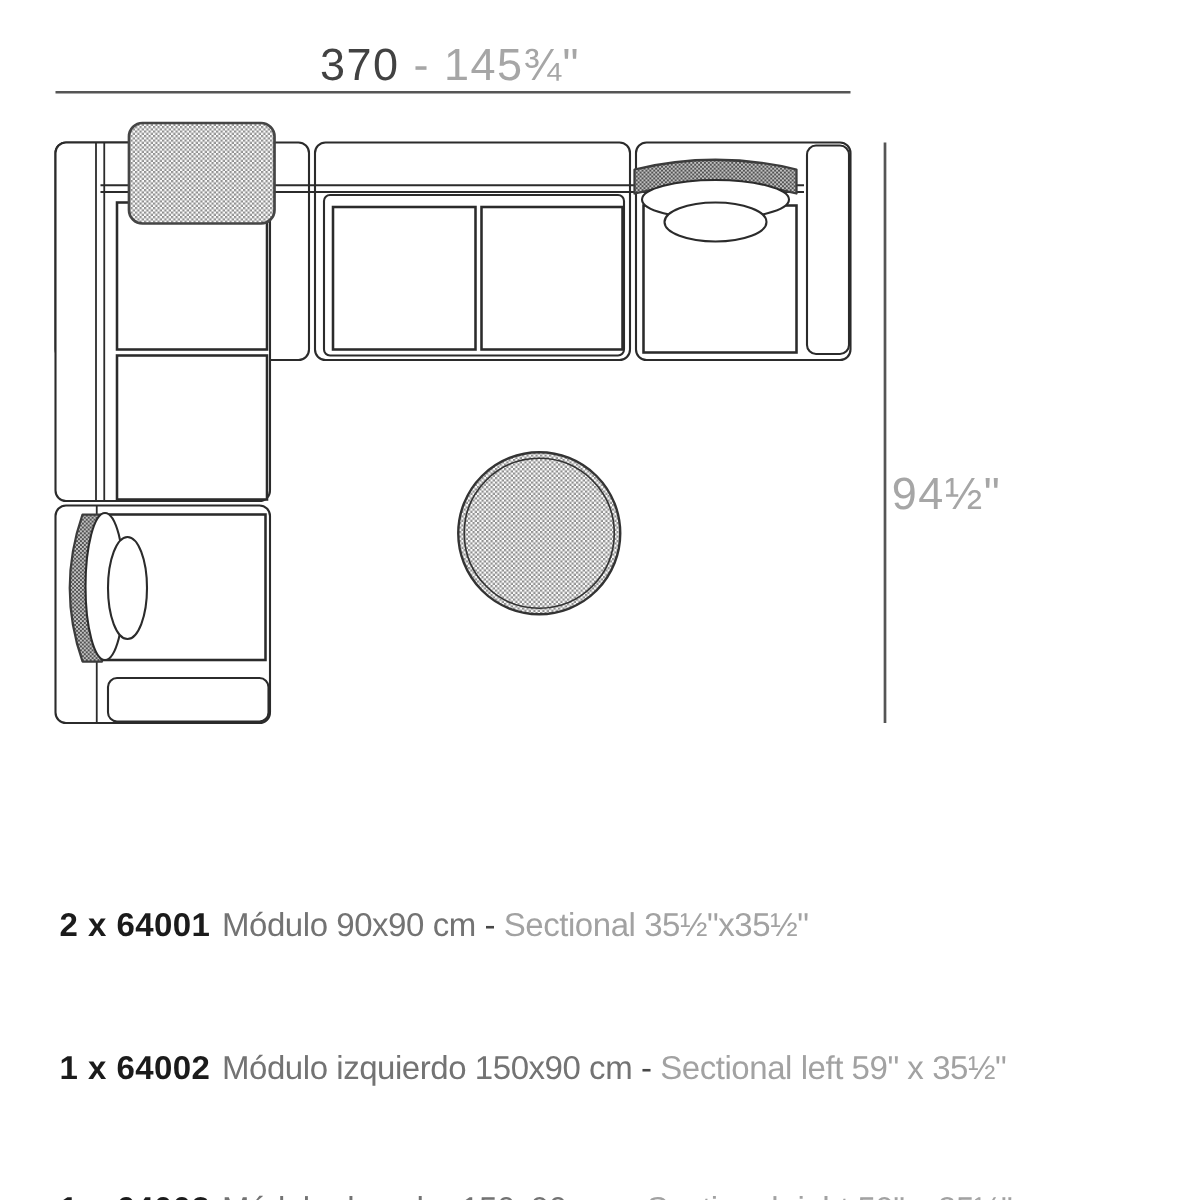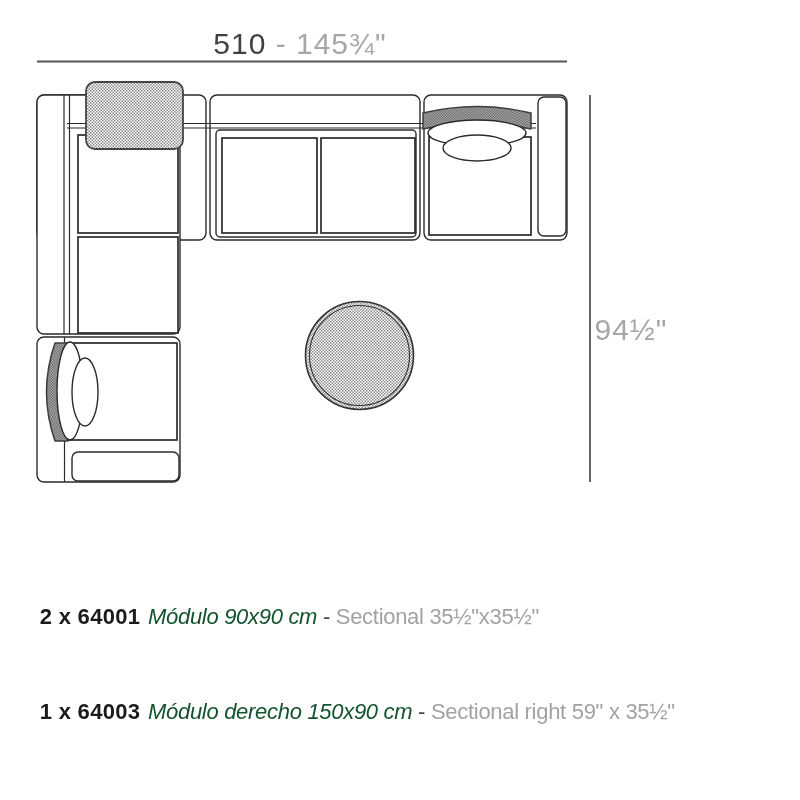--- a/index.html
+++ b/index.html
@@ -54,21 +54,21 @@
   }
   .row { height: 31.5px; }
   .code {
     display: inline-block;
     width: 116px;
     font-weight: bold;
     color: #1b1b1b;
     letter-spacing: 0.3px;
     text-align: center;
   }
-  .es { color: #14532d; font-style: italic; }
+  .es { color: #737373; }
   .sep { color: #474747; }
   .en { color: #a2a2a2; }
 </style>
 </head>
 <body>
 
 <div class="stage">
 
   <svg class="diagram-svg" width="800" height="520" viewBox="0 0 800 520" xmlns="http://www.w3.org/2000/svg">
     <defs>
@@ -134,28 +134,29 @@
     </g>
 
     <rect x="86" y="82" width="97" height="67" rx="9" fill="url(#pChk)" stroke="#454545" stroke-width="1.8"></rect>
 
     <g>
       <circle cx="359.5" cy="355.5" r="54" fill="url(#pChk)" stroke="#333333" stroke-width="1.6"></circle>
       <circle cx="359.5" cy="355.5" r="50" fill="none" stroke="#333333" stroke-width="1.1"></circle>
     </g>
   </svg>
 
-  <div class="dim dim-w"><span class="dk">510</span><span class="lt"> - </span><span class="lt">145¾"</span></div>
+  <div class="dim dim-w"><span class="dk">370</span><span class="lt"> - </span><span class="lt">145¾"</span></div>
 
   <div class="dim dim-h">
     <div class="lt">94½"</div>
   </div>
 
   <div class="parts">
     <div class="row"><span class="code">2 x 64001</span><span class="es">Módulo 90x90 cm</span><span class="sep"> - </span><span class="en">Sectional 35½"x35½"</span></div>
+    <div class="row"><span class="code">1 x 64002</span><span class="es">Módulo izquierdo 150x90 cm</span><span class="sep"> - </span><span class="en">Sectional left 59" x 35½"</span></div>
     <div class="row"><span class="code">1 x 64003</span><span class="es">Módulo derecho 150x90 cm</span><span class="sep"> - </span><span class="en">Sectional right 59" x 35½"</span></div>
     
     
     
     
   </div>
 
 </div>
 
 </body></html>

